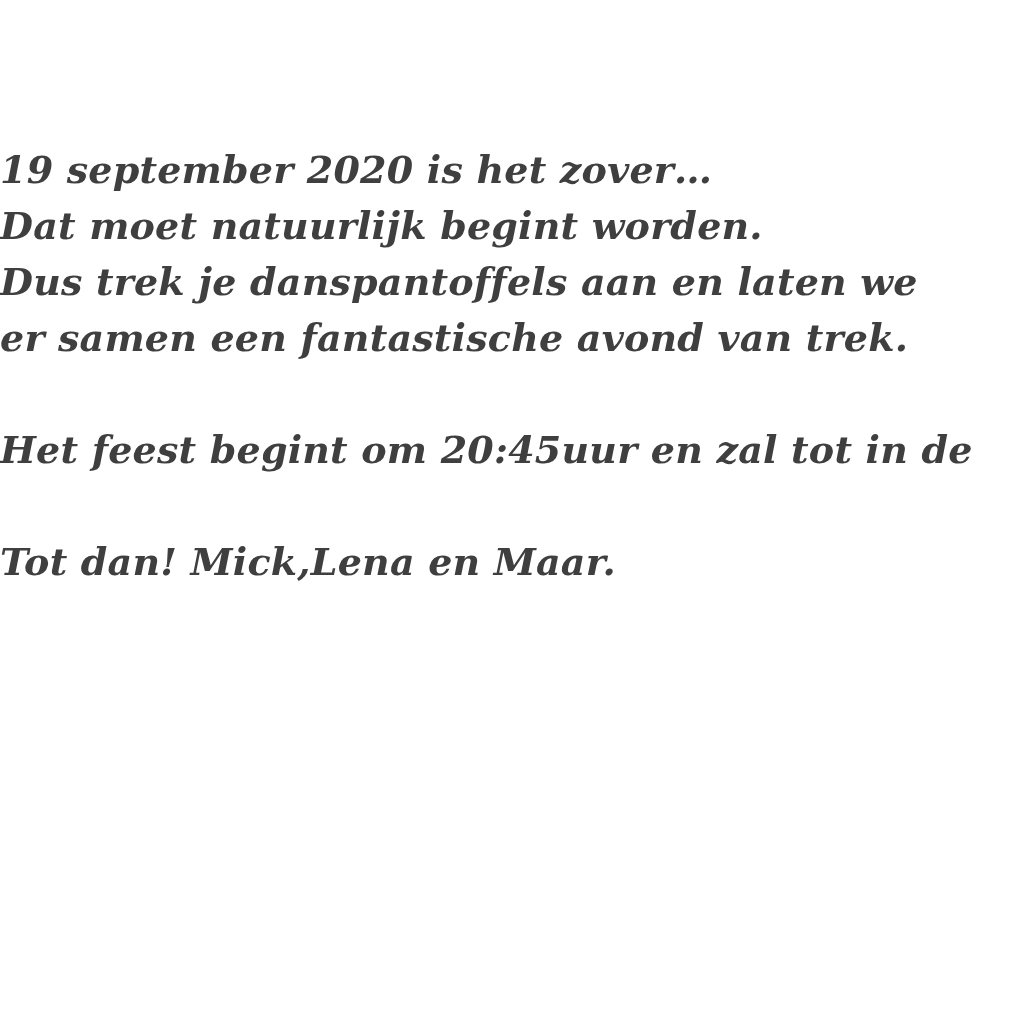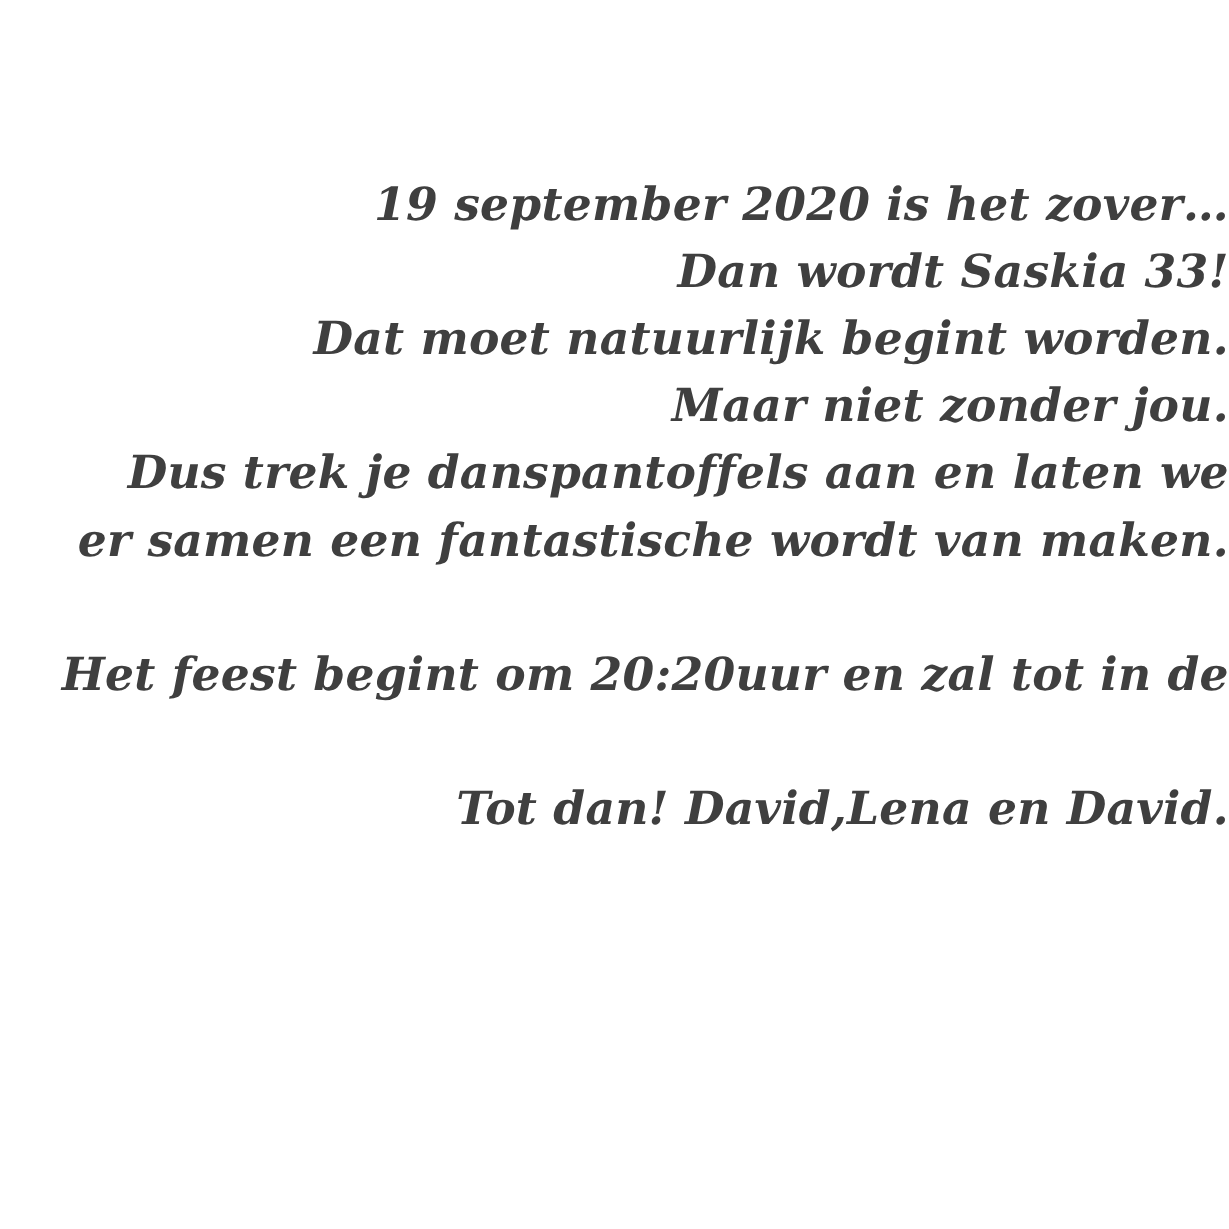--- a/index.html
+++ b/index.html
@@ -18,21 +18,21 @@
     height: 1024px;
     display: flex;
     flex-direction: column;
     align-items: center;
     justify-content: flex-start;
     box-sizing: border-box;
     padding-top: 142px;
   }
   .block {
     width: 100%;
-    text-align: right;
+    text-align: left;
   }
   .line {
     color: #3f3f3f;
     font-family: "DejaVu Serif", serif;
     font-style: italic;
     font-weight: 600;
     font-size: 38px;
     line-height: 56px;
     letter-spacing: 0.2px;
     white-space: nowrap;
@@ -40,32 +40,30 @@
   .gap-small { height: 56px; }
   .gap-medium { height: 56px; }
 </style>
 </head>
 <body>
 
 <div class="invitation">
 
   <div class="block">
     <div class="line">19 september 2020 is het zover…</div>
-    <div class="line">Dan wordt Saskia 33!</div>
     <div class="line">Dat moet natuurlijk begint worden.</div>
-    <div class="line">Maar niet zonder jou.</div>
     <div class="line">Dus trek je danspantoffels aan en laten we</div>
-    <div class="line">er samen een fantastische wordt van maken.</div>
+    <div class="line">er samen een fantastische avond van trek.</div>
   </div>
 
   <div class="gap-small"></div>
 
   <div class="block">
-    <div class="line">Het feest begint om 20:20uur en zal tot in de</div>
+    <div class="line">Het feest begint om 20:45uur en zal tot in de</div>
   </div>
 
   <div class="gap-medium"></div>
 
   <div class="block">
-    <div class="line">Tot dan! David,Lena en David.</div>
+    <div class="line">Tot dan! Mick,Lena en Maar.</div>
   </div>
 
 </div>
 
 </body></html>

